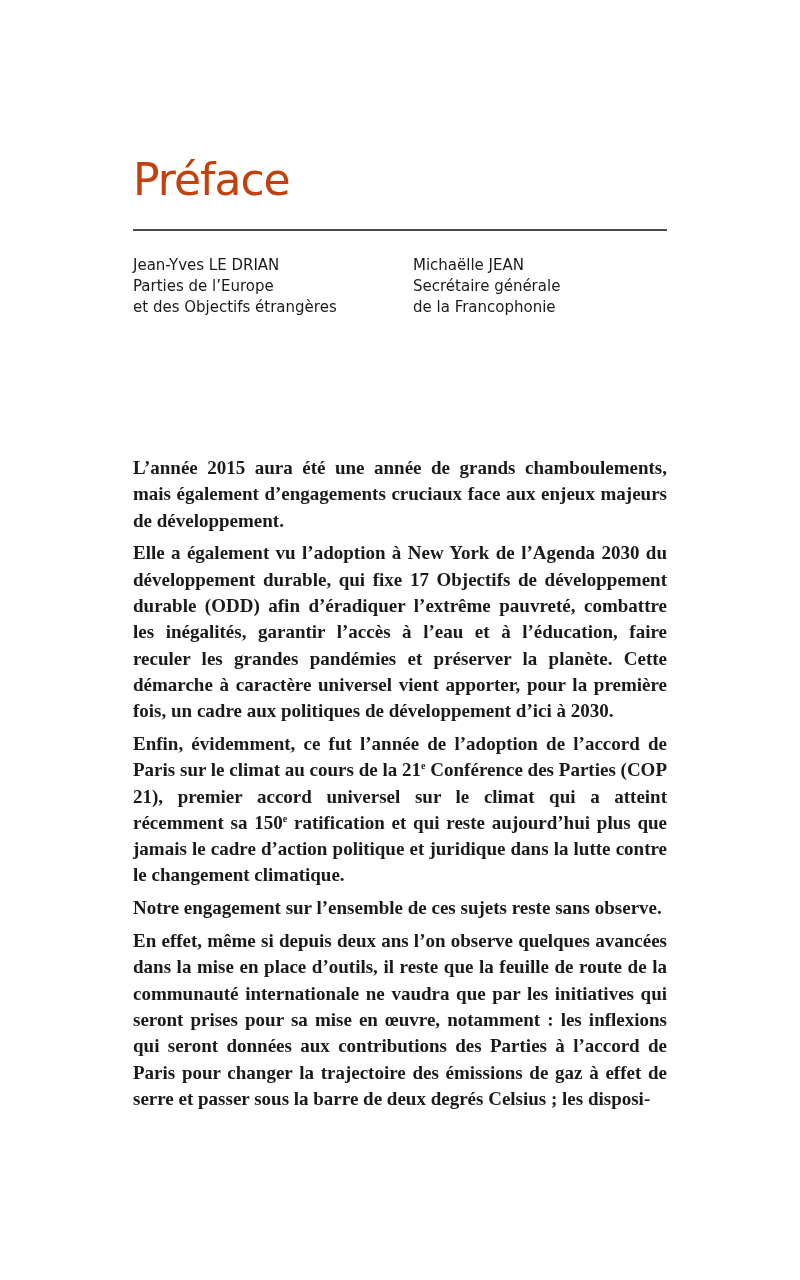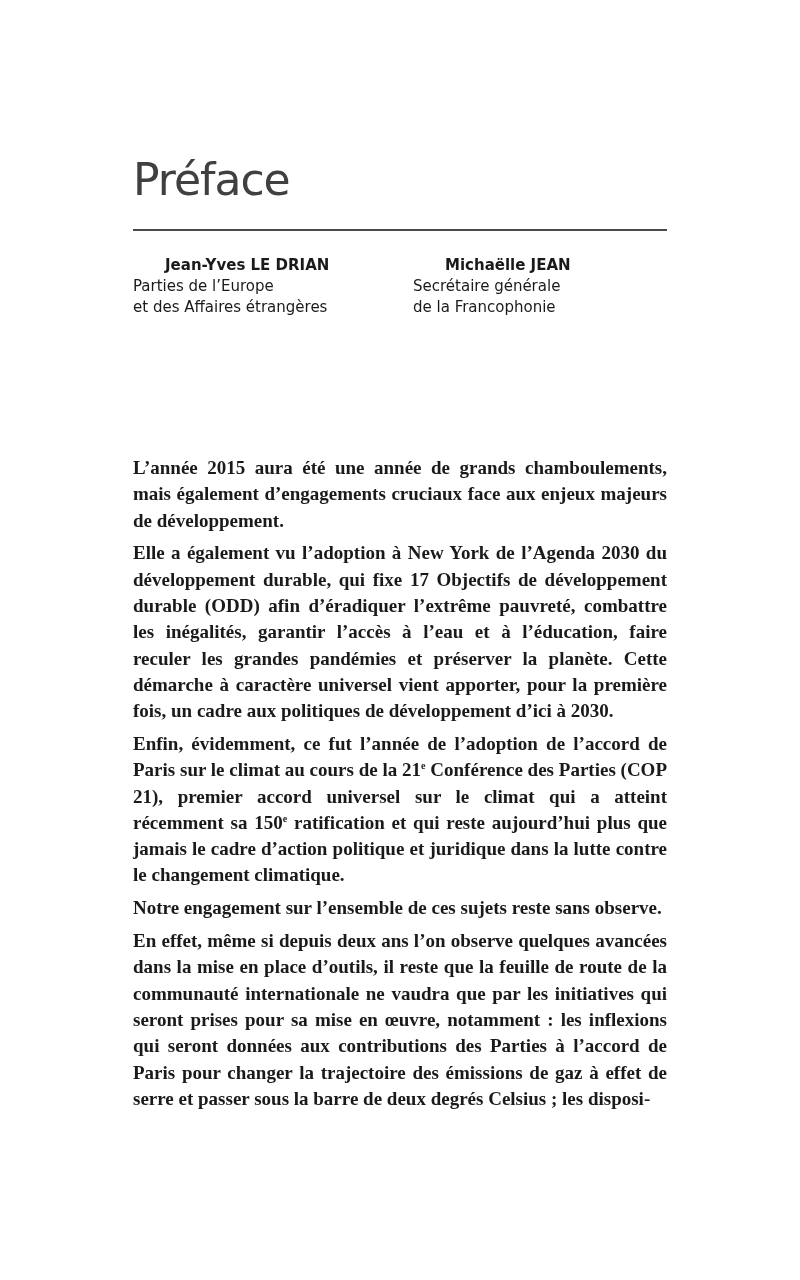--- a/index.html
+++ b/index.html
@@ -17,21 +17,21 @@
     .page-title {
       position: absolute;
       left: 133px;
       top: 150px;
       margin: 0;
       font-family: "DejaVu Sans", sans-serif;
       font-weight: normal;
       font-size: 44px;
       line-height: 60px;
       letter-spacing: -1px;
-      color: #404040;
+      color: #c2410c;
     }
     .title-rule {
       position: absolute;
       left: 133px;
       top: 229px;
       width: 534px;
       height: 2px;
       background: #4a4a4a;
     }
     .signatories {
@@ -43,23 +43,22 @@
       font-size: 15px;
       line-height: 21px;
     }
     .signatory {
       position: absolute;
       top: 0;
     }
     .signatory.left { left: 0; }
     .signatory.right { left: 280px; }
     .signatory .name {
-      font-weight: bold;
+      font-weight: normal;
       display: block;
-      margin-left: 32px;
     }
     .signatory .role {
       display: block;
     }
     .body-text {
       position: absolute;
       left: 133px;
       top: 455px;
       width: 534px;
       font-family: "Liberation Serif", serif;
@@ -81,21 +80,21 @@
 </head>
 <body>
 
 <h1 class="page-title">Préface</h1>
 <div class="title-rule"></div>
 
 <div class="signatories">
   <div class="signatory left">
     <span class="name">Jean-Yves LE DRIAN</span>
     <span class="role">Parties de l’Europe</span>
-    <span class="role">et des Affaires étrangères</span>
+    <span class="role">et des Objectifs étrangères</span>
   </div>
   <div class="signatory right">
     <span class="name">Michaëlle JEAN</span>
     <span class="role">Secrétaire générale</span>
     <span class="role">de la Francophonie</span>
   </div>
 </div>
 
 <div class="body-text">
   <p>L’année 2015 aura été une année de grands chamboulements, mais également d’engagements cruciaux face aux enjeux majeurs de développement.</p>

